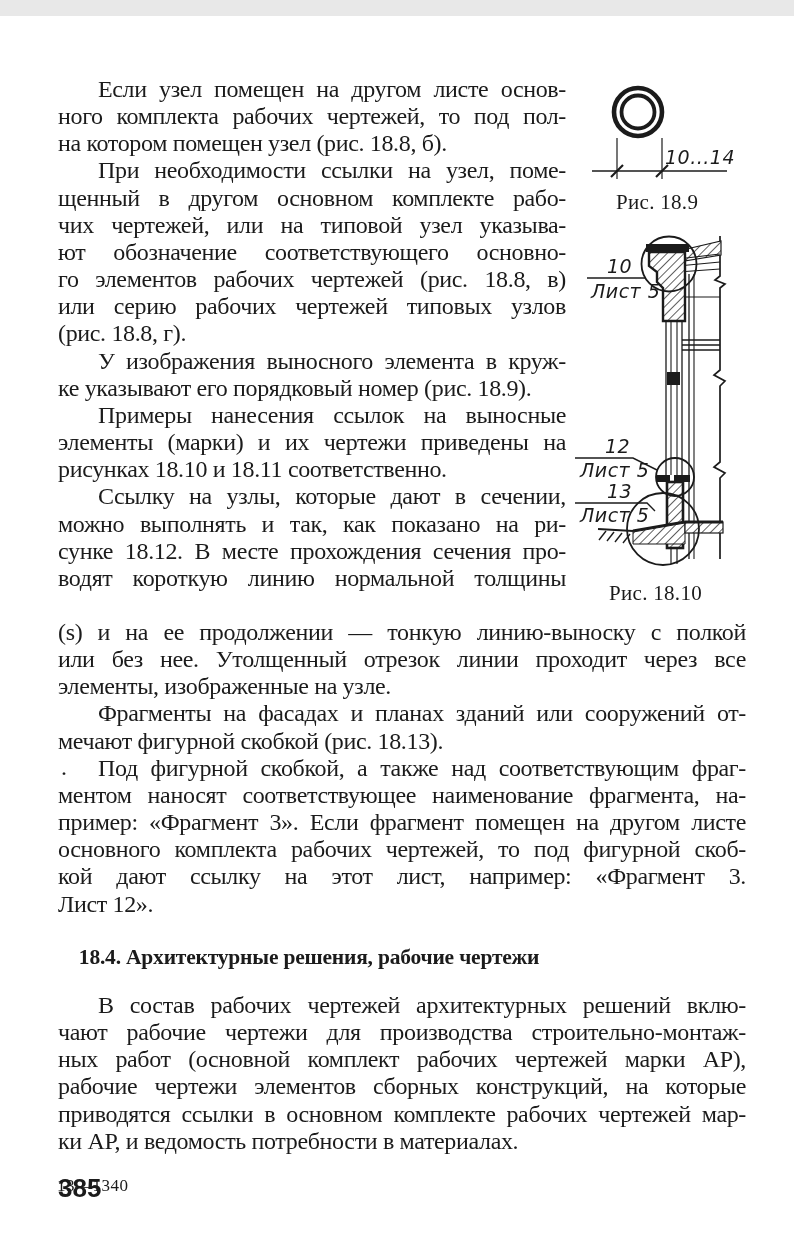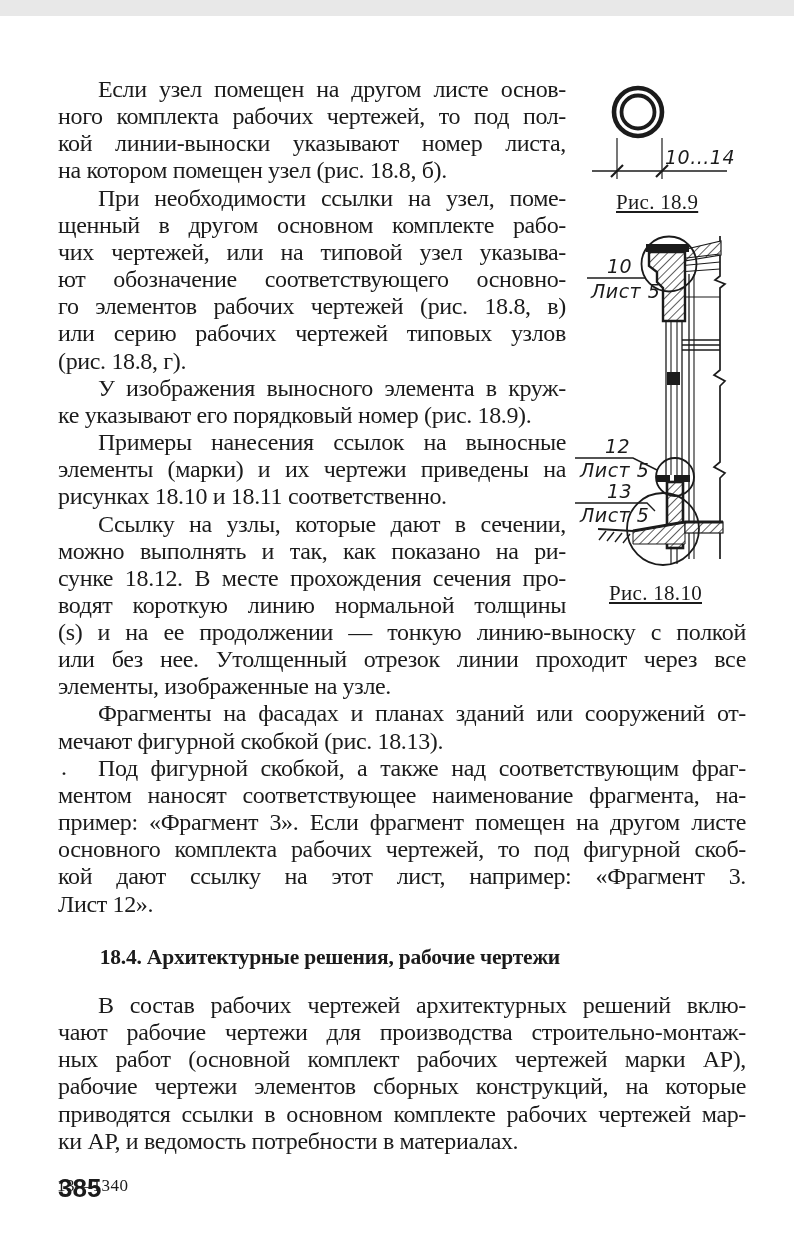--- a/index.html
+++ b/index.html
@@ -12,23 +12,23 @@
   }
   .textblock { position:absolute; font-size:24px; line-height:27.15px; letter-spacing:-0.35px; }
   .textblock .line { text-align:justify; text-align-last:justify; }
   .textblock .line.last { text-align-last:left; }
   .textblock .line.indent { text-indent:40px; }
   #narrow-column { left:58px; top:60px; width:508px; }
   #wide-column   { left:58px; top:603px; width:688px; }
   #section-column{ left:58px; top:976px; width:688px; }
   #section-heading {
     position:absolute; left:58px; top:929px; width:502px;
-    text-align:right; font-weight:bold; font-size:21.5px; letter-spacing:-0.2px;
+    text-align:center; font-weight:bold; font-size:21.5px; letter-spacing:-0.2px;
   }
-  .fig-caption { position:absolute; font-size:21px; letter-spacing:0.3px;text-decoration:underline; }
+  .fig-caption { position:absolute; font-size:21px; letter-spacing:0.3px; }
   #caption-18-9  { left:616px; top:174px; }
   #caption-18-10 { left:609px; top:565px; }
   #figure-18-9  { position:absolute; left:575px; top:60px; }
   #figure-18-10 { position:absolute; left:575px; top:210px; }
   #stray-dot { position:absolute; left:61px; top:738px; font-size:24px; }
   #footer-code { position:absolute; left:57px; top:1160px; font-size:17px; letter-spacing:0.5px; }
   #footer-page {
     position:absolute; left:58px; top:1157px; width:688px; text-align:left;
     font-family:Liberation Sans, sans-serif; font-weight:bold; font-size:26px;
   }
@@ -41,21 +41,20 @@
   }
 </style>
 </head>
 <body>
 
 <div class="page">
 
   <div id="narrow-column" class="textblock">
       <div class="line indent">Если узел помещен на другом листе основ-</div>
       <div class="line">ного комплекта рабочих чертежей, то под пол-</div>
-      <div class="line">кой линии-выноски указывают номер листа,</div>
       <div class="line last">на котором помещен узел (рис. 18.8, б).</div>
       <div class="line indent">При необходимости ссылки на узел, поме-</div>
       <div class="line">щенный в другом основном комплекте рабо-</div>
       <div class="line">чих чертежей, или на типовой узел указыва-</div>
       <div class="line">ют обозначение соответствующего основно-</div>
       <div class="line">го элементов рабочих чертежей (рис. 18.8, в)</div>
       <div class="line">или серию рабочих чертежей типовых узлов</div>
       <div class="line last">(рис. 18.8, г).</div>
       <div class="line indent">У изображения выносного элемента в круж-</div>
       <div class="line last">ке указывают его порядковый номер (рис. 18.9).</div>

